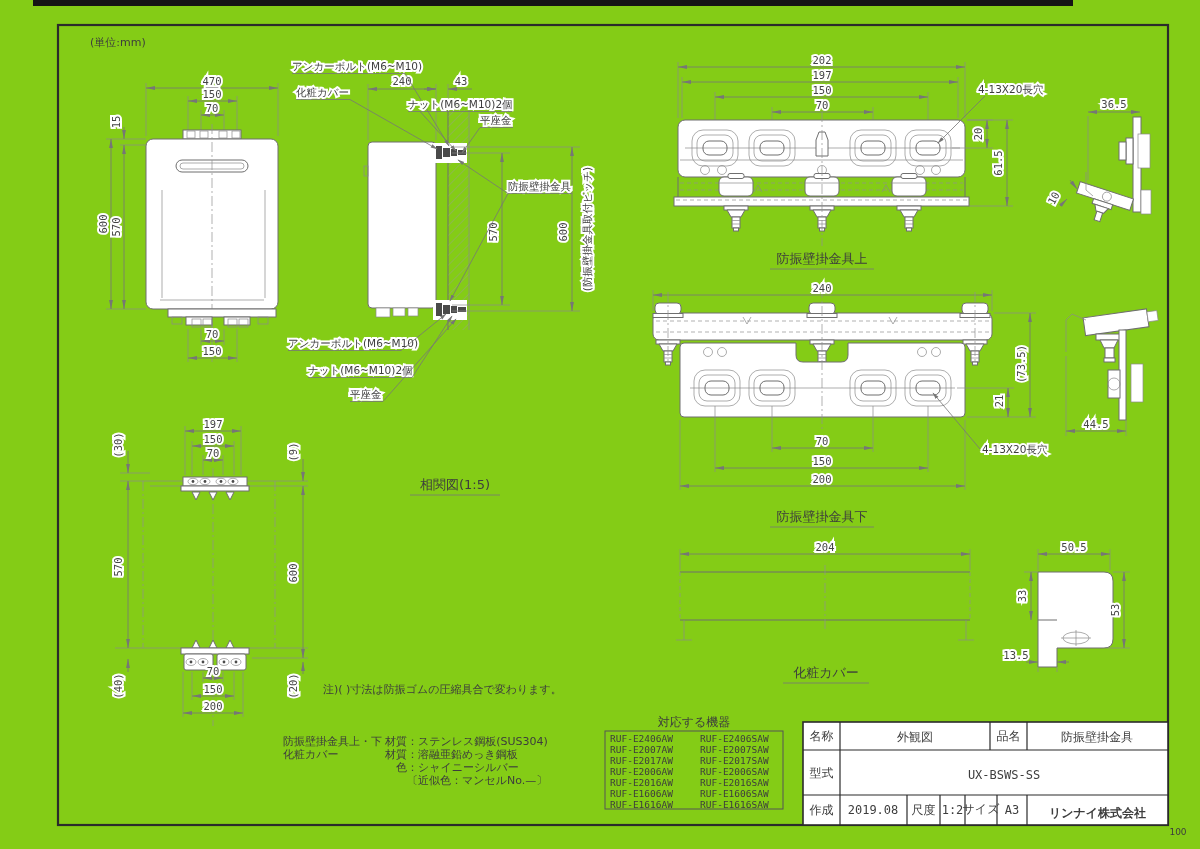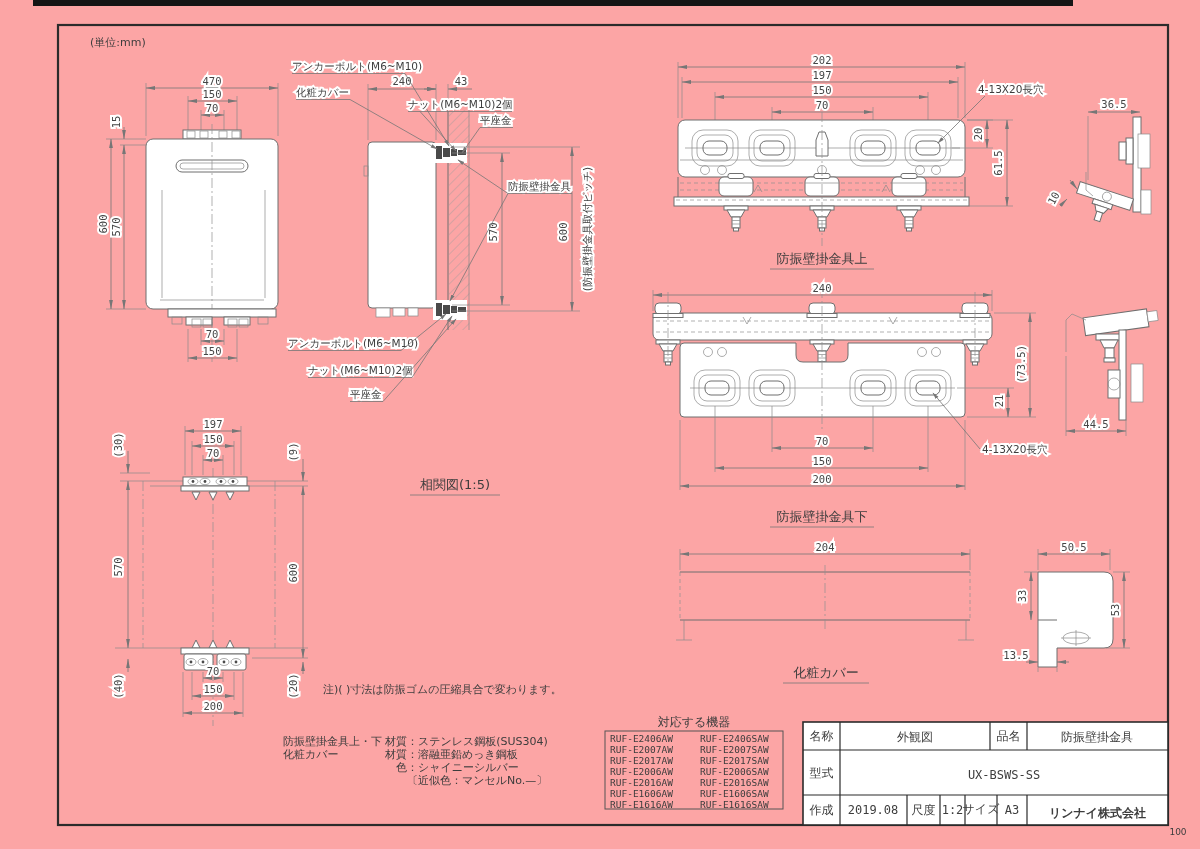--- a/index.html
+++ b/index.html
@@ -1,16 +1,16 @@
 <!DOCTYPE html>
 <html><head>
 <meta charset="utf-8">
 <style>
   html,body{margin:0;padding:0;background:#ffffff;}
-  #stage{position:relative;width:1200px;height:849px;background:#fca5a5;overflow:hidden;}
+  #stage{position:relative;width:1200px;height:849px;background:#84cc16;overflow:hidden;}
   svg{position:absolute;left:0;top:0;}
   .ln {fill:none;stroke:#6f6f6f;stroke-width:1;}
   .lt {fill:none;stroke:#8a8a8a;stroke-width:.7;}
   .cl {fill:none;stroke:#8f8f8f;stroke-width:.7;stroke-dasharray:10 3 2 3;}
   .dsh{fill:none;stroke:#8f8f8f;stroke-width:.7;stroke-dasharray:4 3;}
   .dim{fill:none;stroke:#767676;stroke-width:.8;}
   .whf{fill:#ffffff;stroke:#6f6f6f;stroke-width:1;}
   .wlt{fill:#ffffff;stroke:#8a8a8a;stroke-width:.7;}
   .dk {fill:#4a4a4a;stroke:none;}
   .frame{fill:none;stroke:#2b2b2b;stroke-width:2.2;}

